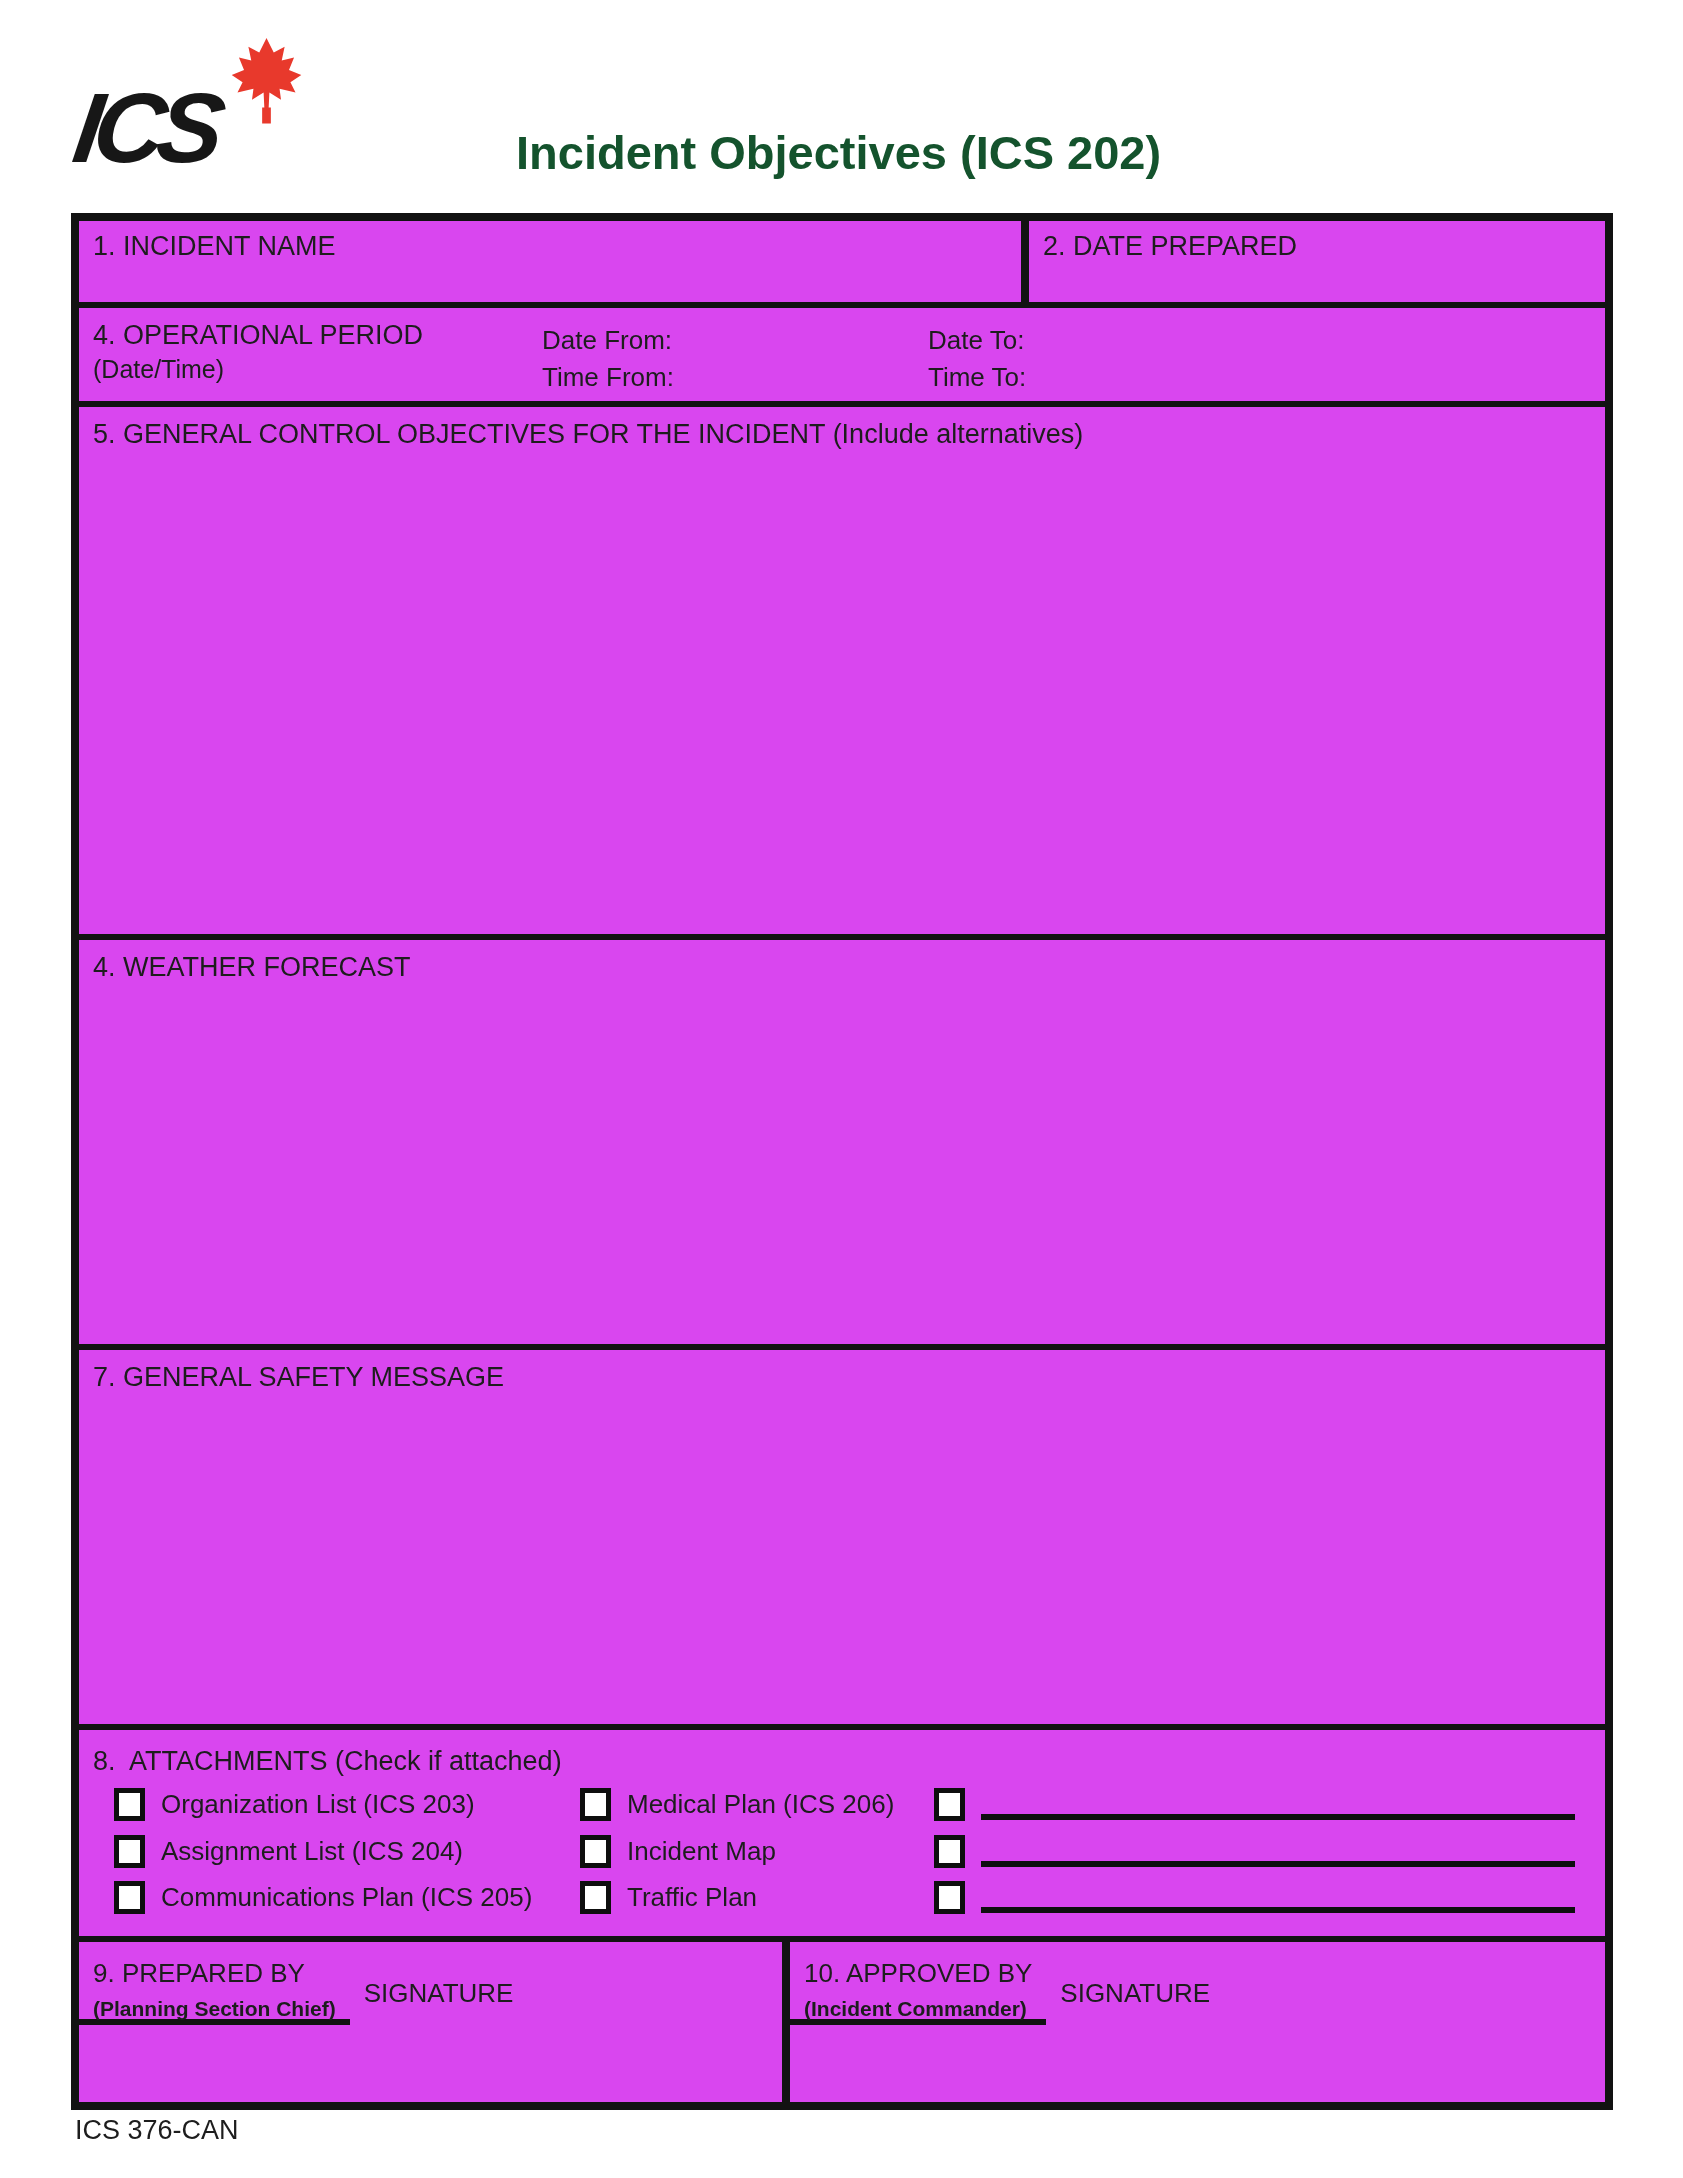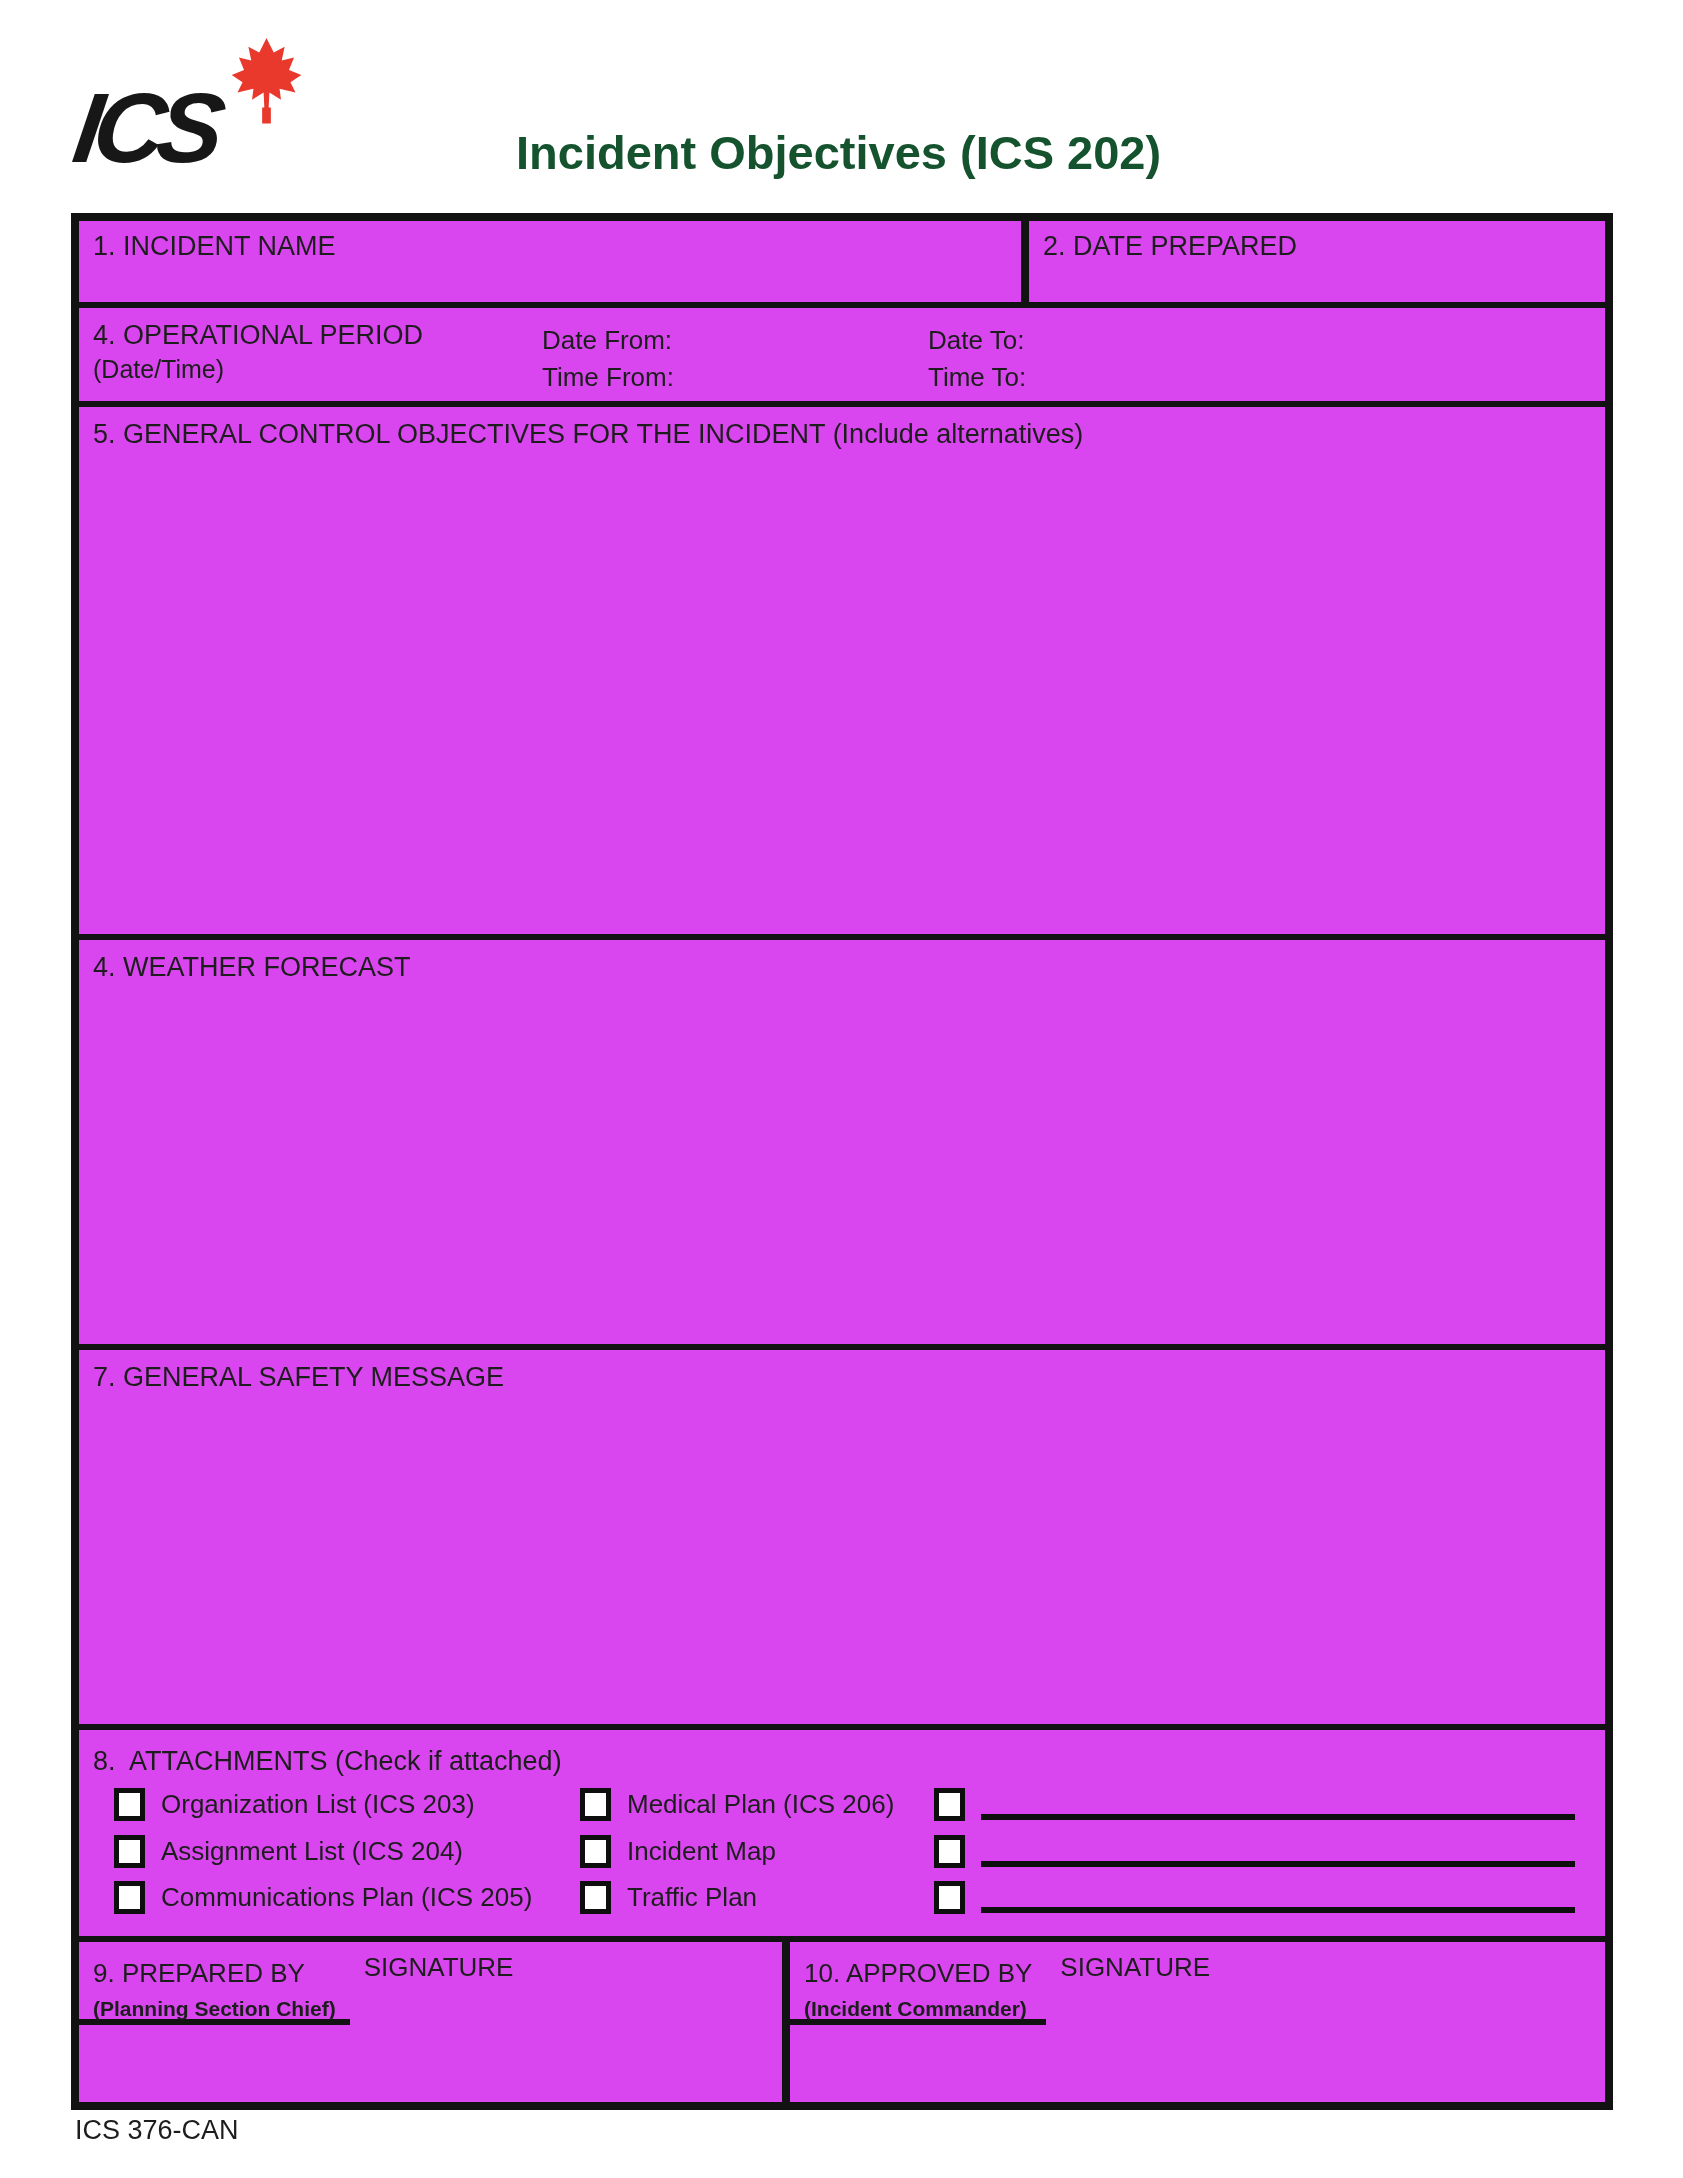--- a/index.html
+++ b/index.html
@@ -71,21 +71,21 @@
   .blank-line { width: 594px; height: 6px; background: #0e0e0e; align-self: flex-end; margin-bottom: 1px; }
 
   
   .s9 { height: 160px; display: flex; }
   .sig-col { display: flex; flex-direction: row; height: 100%; }
   .col9 { flex: 0 0 711px; border-right: 8px solid #121212; }
   .col10 { flex: 1 1 auto; }
   .by-block { height: 83px; border-bottom: 6px solid #121212; padding: 16px 14px 0; }
   .by-label { font-size: 26px; }
   .by-sub { font-size: 21px; font-weight: bold; margin-top: 8px; }
-  .sig-block { flex: 1 1 auto; padding: 10px 14px 0; font-size: 26px; }
+  .sig-block { flex: 1 1 auto; padding: 10px 14px 0; font-size: 26px; margin-top: 26px; }
 
   .footer { position: absolute; left: 75px; top: 2115px; font-size: 27px; color: #1d1d1d; }
 </style>
 </head>
 <body>
 
 <div class="page">
 
   <div class="logo-text">ICS</div>
   <svg class="leaf" viewBox="0 0 100 120" xmlns="http://www.w3.org/2000/svg">

